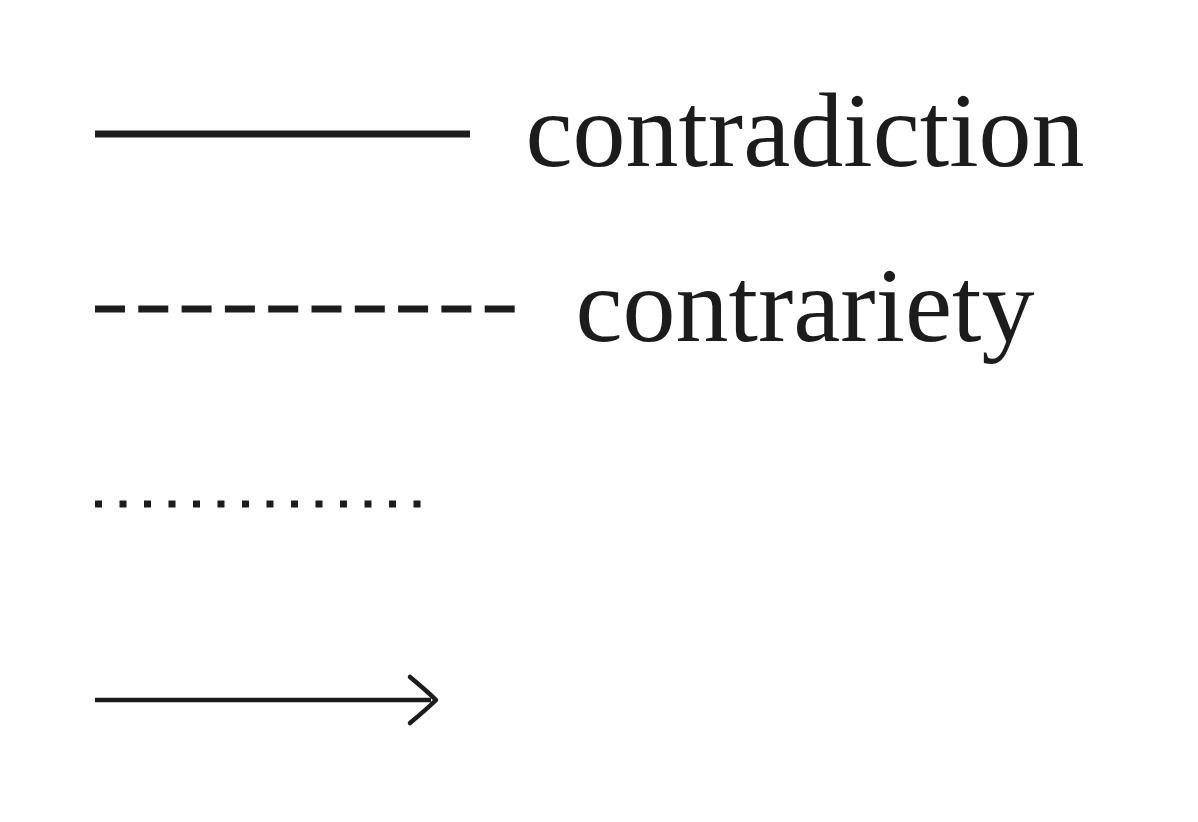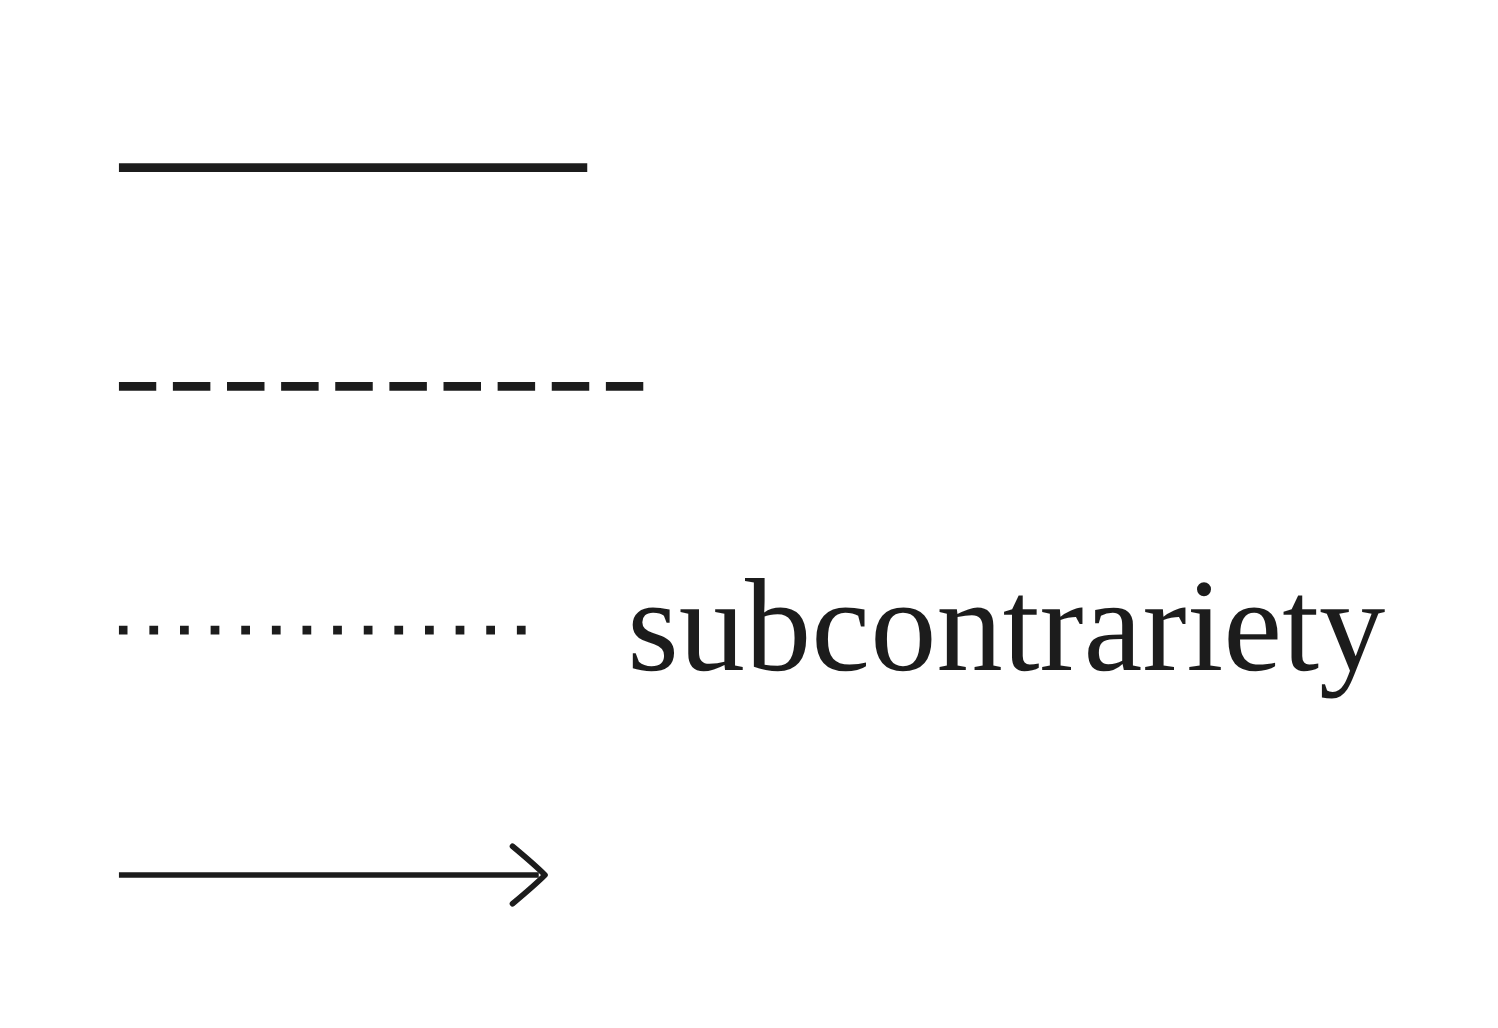--- a/index.html
+++ b/index.html
@@ -34,28 +34,29 @@
   .label-3 { top: 645px; }
 </style>
 </head>
 <body>
 
 <div class="canvas">
 
   <svg class="swatch swatch-solid" width="375" height="56" viewBox="0 0 375 56" aria-hidden="true">
     <line x1="0" y1="28" x2="375" y2="28" stroke="currentColor" stroke-width="7"></line>
   </svg>
+  <div class="legend-label label-0">contradiction</div>
 
   <svg class="swatch swatch-dashed" width="420" height="56" viewBox="0 0 420 56" aria-hidden="true">
     <line x1="0" y1="28" x2="420" y2="28" stroke="currentColor" stroke-width="7" stroke-dasharray="30 13.3"></line>
   </svg>
+  <div class="legend-label label-1">contrariety</div>
 
   <svg class="swatch swatch-dotted" width="326" height="56" viewBox="0 0 326 56" aria-hidden="true">
     <line x1="0" y1="28" x2="326" y2="28" stroke="currentColor" stroke-width="7" stroke-dasharray="7 17.5"></line>
   </svg>
-  <div class="legend-label label-2">subcontrariety</div>
 
   <svg class="swatch swatch-arrow" width="345" height="56" viewBox="0 0 345 56" aria-hidden="true">
     <line x1="0" y1="28" x2="336" y2="28" stroke="currentColor" stroke-width="4.5"></line>
     <path d="M 315 5 C 327 15, 336 23, 341 28 C 336 33, 327 41, 315 51" fill="none" stroke="currentColor" stroke-width="4.5" stroke-linecap="round" stroke-linejoin="round"></path>
   </svg>
 
 </div>
 
 </body></html>

